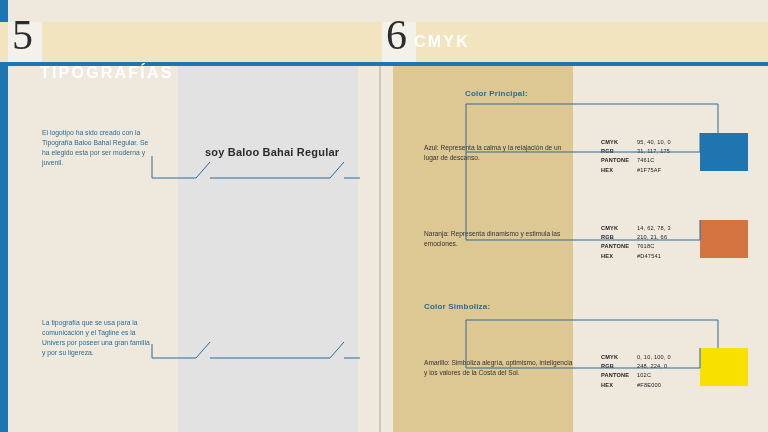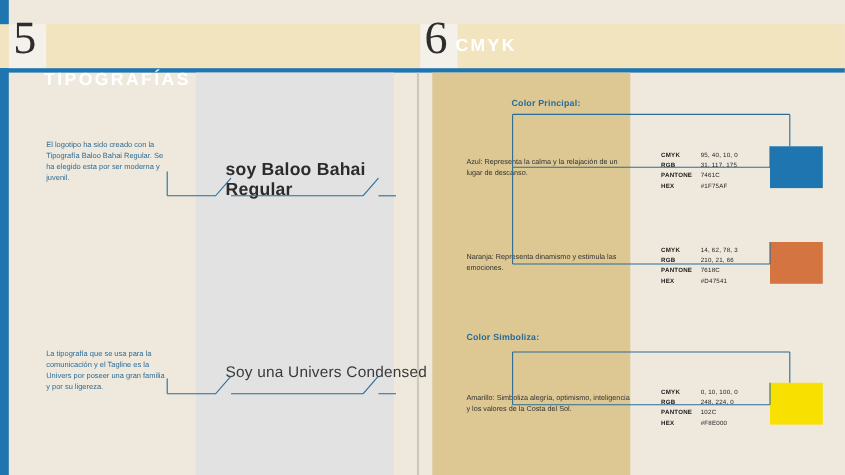--- a/index.html
+++ b/index.html
@@ -51,21 +51,21 @@
   .grey-panel{
     position:absolute;left:178px;top:66px;width:180px;height:366px;
     background:#e2e2e2;
   }
   .logo-line{
     position:absolute;
     font-family:"Liberation Sans",sans-serif;
   }
   #logo-baloo{
     left:205px;top:146px;width:180px;
-    font-size:16px;font-weight:700;color:#2b2b2b;letter-spacing:.2px;
+    font-size:11px;font-weight:700;color:#2b2b2b;letter-spacing:.2px;
     text-align:left;
   }
   #logo-univers{
     left:205px;top:330px;width:190px;
     font-size:14px;font-weight:400;color:#3a3a3a;letter-spacing:.2px;
   }
 
   .note{
     position:absolute;
     font-size:6.8px;line-height:10px;color:#2b6b96;
@@ -131,21 +131,20 @@
   <div class="sec-title" id="title2">CMYK</div>
 
   <div class="mid-divider"></div>
 
   <div class="grey-panel"></div>
 
   <div class="note" id="note1">El logotipo ha sido creado con la Tipografía Baloo Bahai Regular. Se ha elegido esta por ser moderna y juvenil.</div>
   <div class="note" id="note2">La tipografía que se usa para la comunicación y el Tagline es la Univers por poseer una gran familia y por su ligereza.</div>
 
   <div class="logo-line" id="logo-baloo">soy Baloo Bahai Regular</div>
-  <div class="logo-line" id="logo-univers">Soy una Univers Condensed</div>
 
   <div class="tan-panel"></div>
 
   <div class="color-head" id="ch1">Color Principal:</div>
   <div class="color-head" id="ch2">Color Simboliza:</div>
 
   <div class="desc" id="desc1">Azul: Representa la calma y la relajación de un lugar de descanso.</div>
   <div class="desc" id="desc2">Naranja: Representa dinamismo y estimula las emociones.</div>
   <div class="desc" id="desc3">Amarillo: Simboliza alegría, optimismo, inteligencia y los valores de la Costa del Sol.</div>
 

